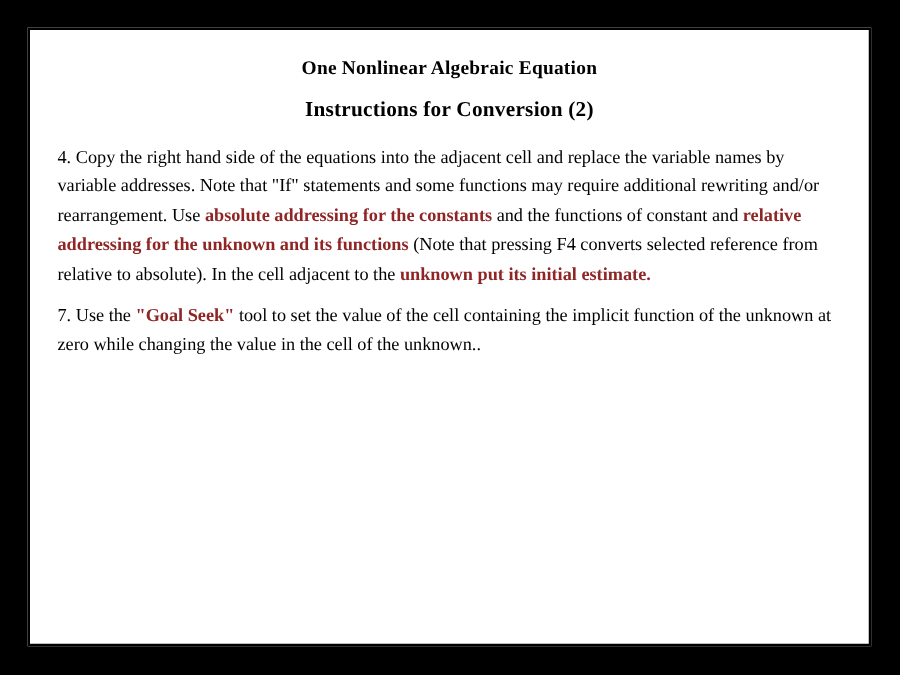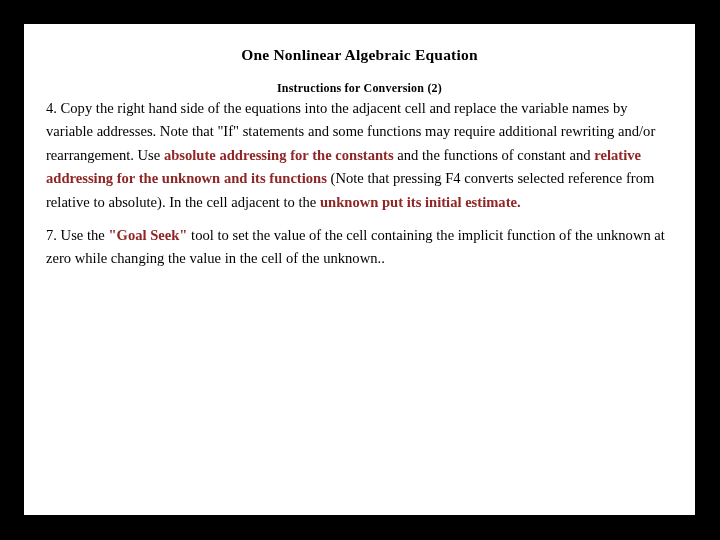--- a/index.html
+++ b/index.html
@@ -53,27 +53,28 @@
     font-weight: bold;
     color: #000000;
     letter-spacing: 0.2px;
   }
   #title-main {
     font-size: 15.5px;
     line-height: 18px;
     margin-top: 22px;
   }
   #title-sub {
-    font-size: 12px;
+    font-size: 17px;
     line-height: 18px;
     margin-top: 15px;
   }
 
   
   .body-area {
+    margin-top: 18px;
     padding-left: 22px;
     padding-right: 26px;
   }
   p.para {
     margin: 0;
     font-family: "Liberation Serif", "DejaVu Serif", serif;
     font-size: 14.6px;
     line-height: 23.4px;
     color: #000000;
     text-align: left;

